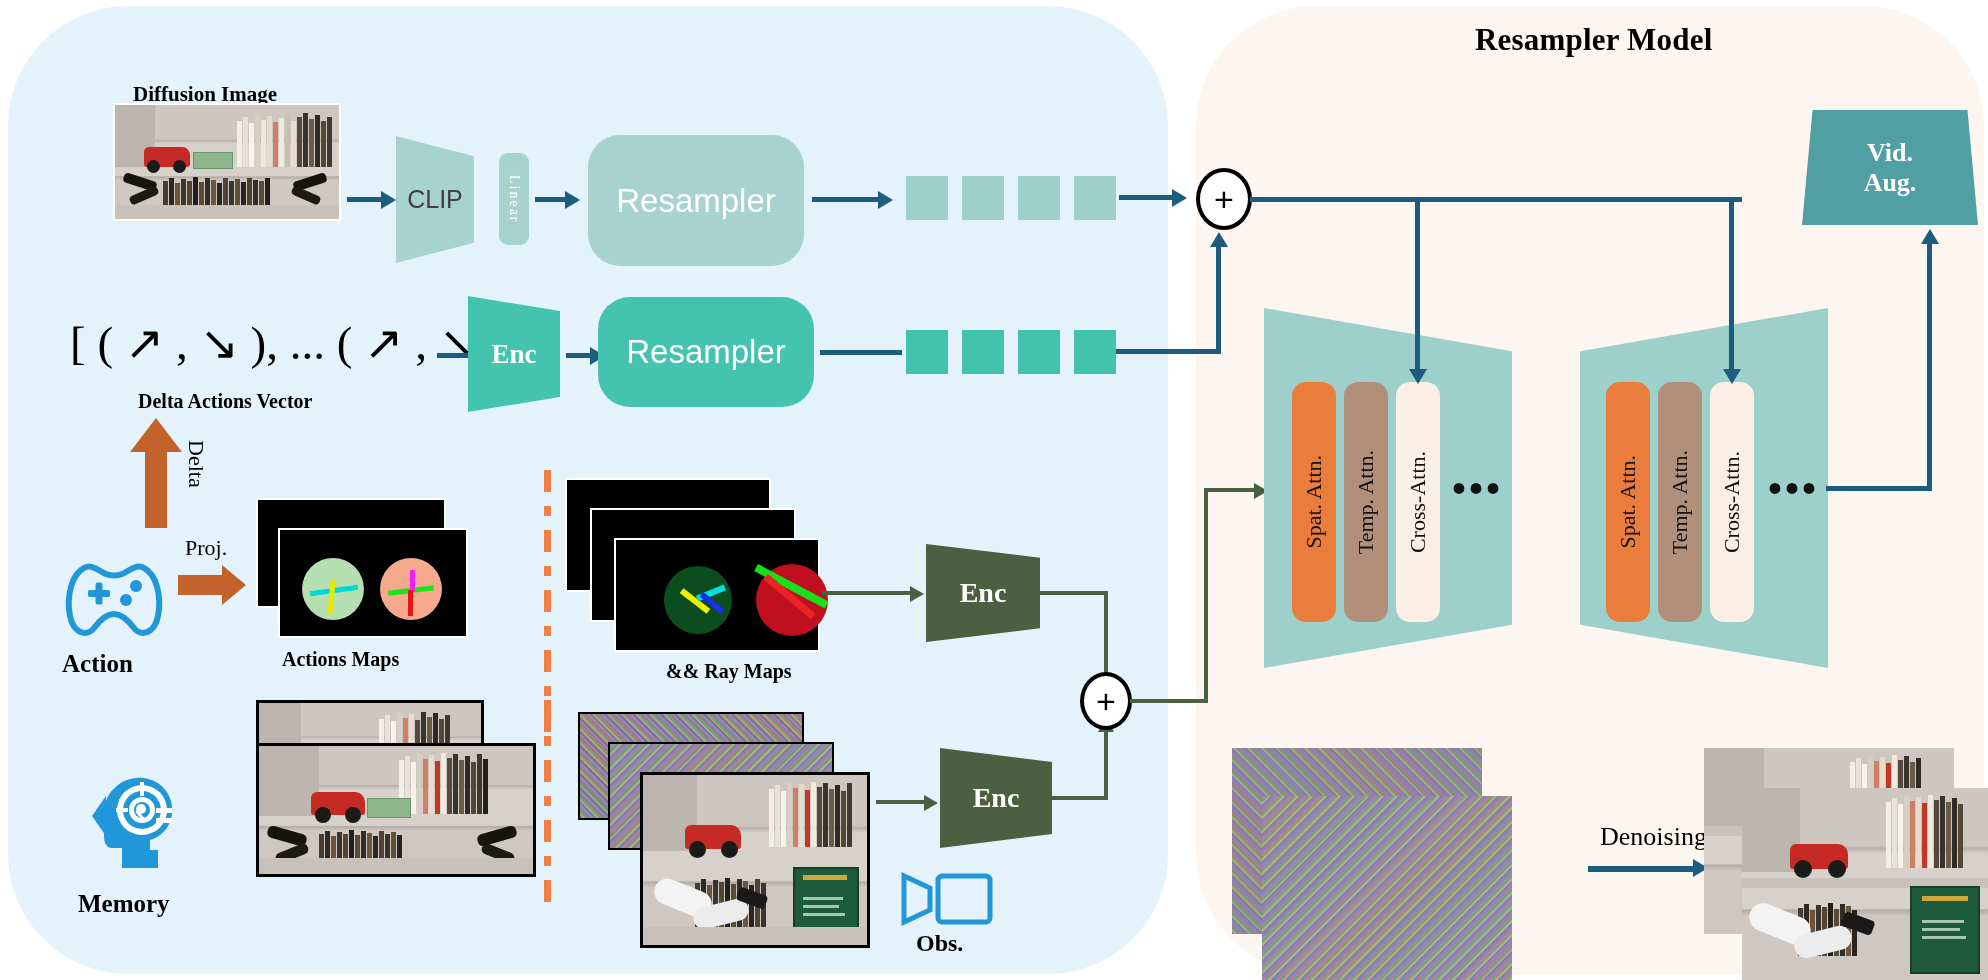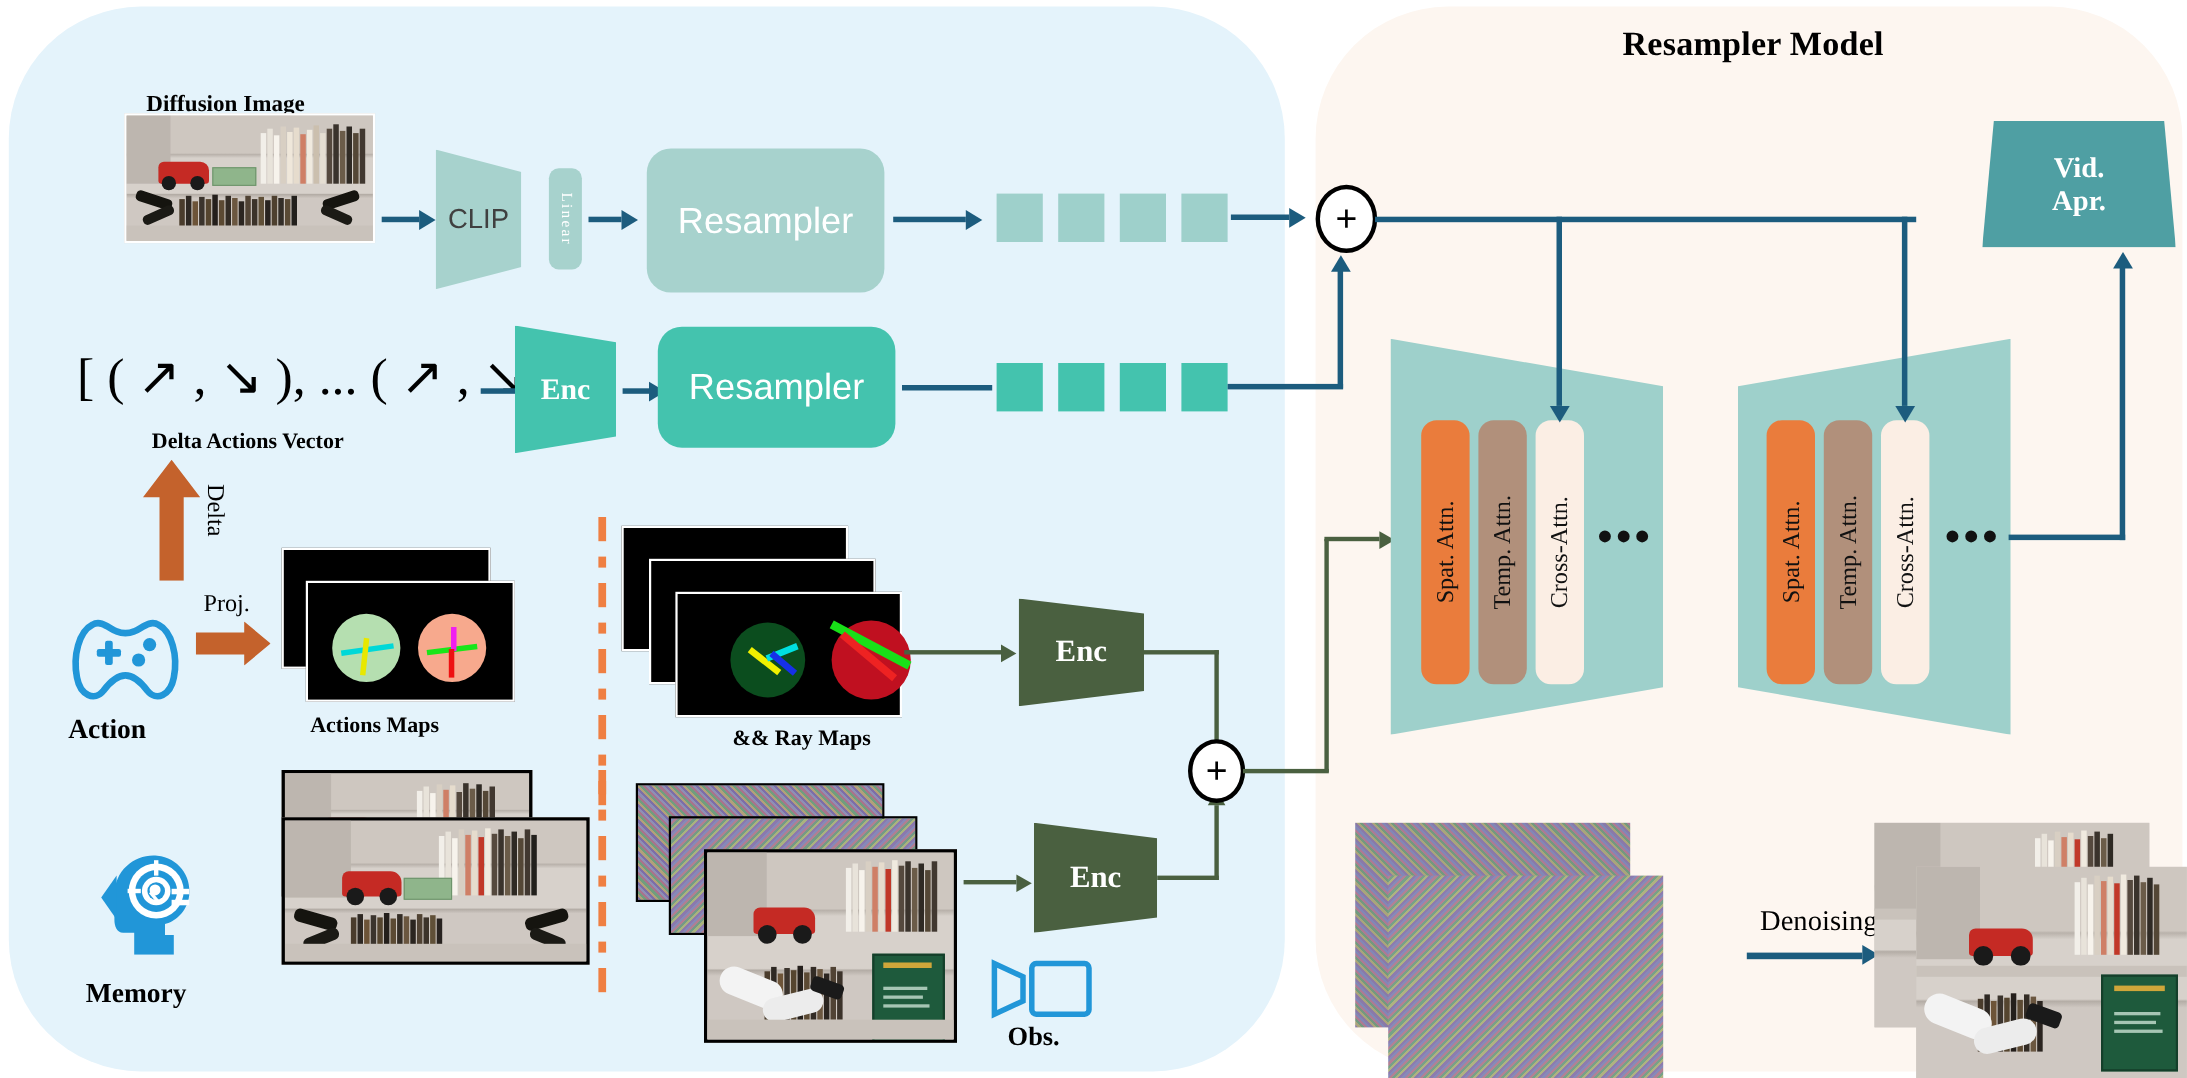--- a/index.html
+++ b/index.html
@@ -79,21 +79,21 @@
   }
   .trap-viddec {
     position:absolute; background:#4f9fa3;
     clip-path: polygon(6% 0%, 94% 0%, 100% 100%, 0% 100%);
     display:flex; flex-direction:column; align-items:center; justify-content:center;
     color:#fff; font-weight:bold; font-family:"Liberation Serif", serif;
     line-height: 1.15;
   }
 
   .rbox {
-    position:absolute; border-radius:22px;
+    position:absolute; border-radius:32px;
     display:flex; align-items:center; justify-content:center;
     color:#ffffff; font-family:"Liberation Sans", sans-serif;
   }
   .linear-box {
     position:absolute; background:#a7d2cd; border-radius:9px;
     display:flex; align-items:center; justify-content:center;
   }
   .linear-box span{
     writing-mode: vertical-rl; color:#fff; font-size:14px; letter-spacing:2px;
     font-family:"Liberation Serif", serif;
@@ -575,21 +575,21 @@
   <div class="arrow-head ah-d" style="left:1409px; top:369px;"></div>
   <div class="ln" style="left:1729px; top:197px; width:5px; height:172px;"></div>
   <div class="arrow-head ah-d" style="left:1723px; top:369px;"></div>
 
   <div class="ln" style="left:1826px; top:486px; width:106px; height:5px;"></div>
   <div class="ln" style="left:1927px; top:243px; width:5px; height:248px;"></div>
   <div class="arrow-head ah-u" style="left:1921px; top:229px;"></div>
 
   <div class="trap-viddec" style="left:1802px; top:110px; width:176px; height:115px; font-size:26px;">
     <span>Vid.</span>
-    <span>Apr.</span>
+    <span>Aug.</span>
   </div>
 
   <div class="noise" style="left:1232px; top:748px; width:250px; height:186px; border:none; background:
       repeating-linear-gradient(45deg,#8a7aa8 0 2px,#a9a47c 2px 4px,#73997f 4px 6px,#ac7b93 6px 8px,#8287b6 8px 10px);"></div>
   <div class="noise" style="left:1262px; top:796px; width:250px; height:186px; border:none; background:
       repeating-linear-gradient(-45deg,#8d7cae 0 2px,#aeb281 2px 4px,#77a188 4px 6px,#b28194 6px 8px,#878ab9 8px 10px);"></div>
 
   <div class="lbl-plain" style="left:1600px; top:822px; font-size:26px;">Denoising</div>
   <div class="ln" style="left:1588px; top:866px; width:105px; height:6px;"></div>
   <div class="arrow-head ah-r" style="left:1693px; top:859px;"></div>

